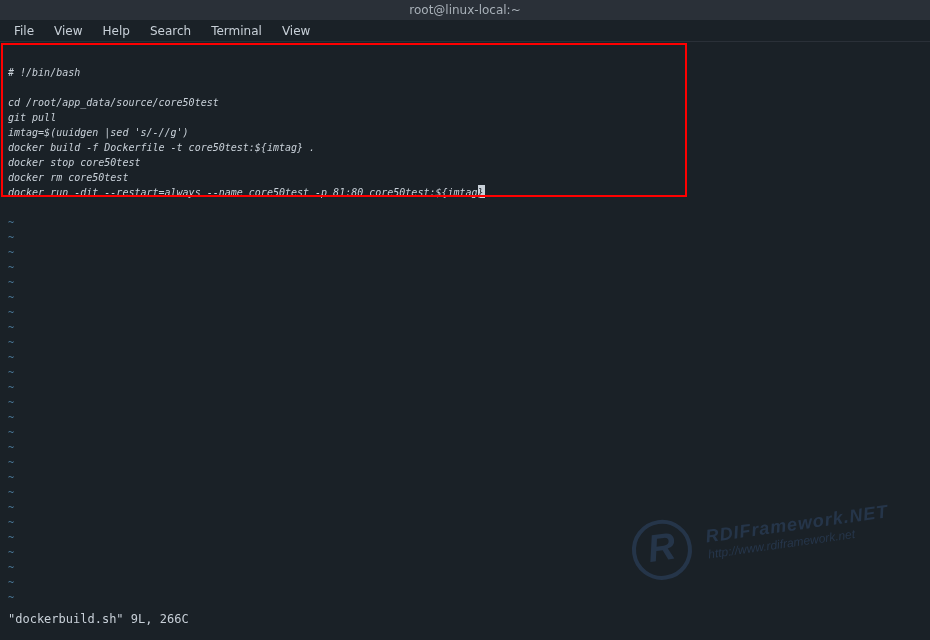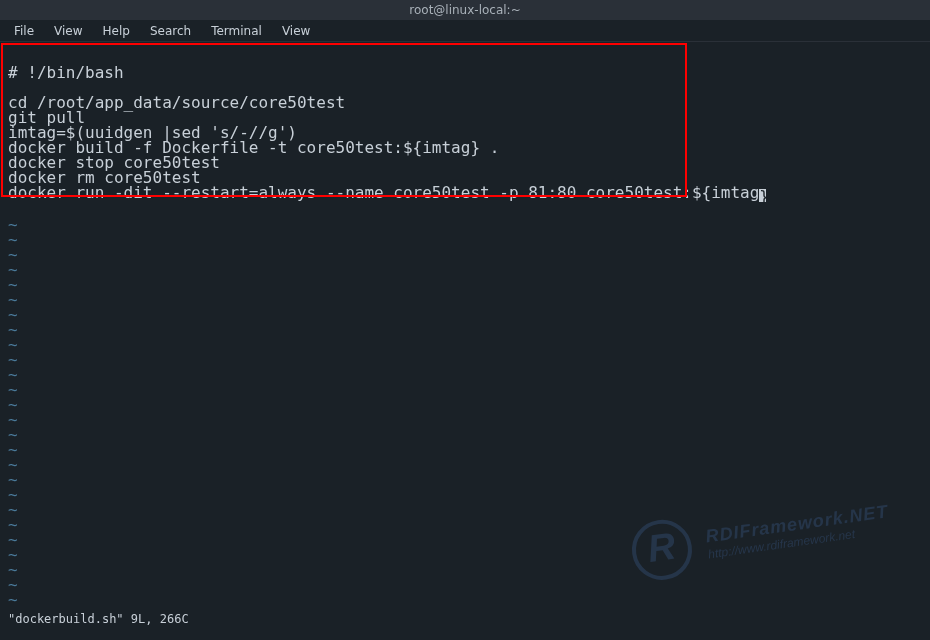--- a/index.html
+++ b/index.html
@@ -54,21 +54,22 @@
       width: 686px;
       height: 154px;
       border: 2px solid #ff0000;
       pointer-events: none;
       z-index: 10;
     }
     .content {
       padding: 8px;
       line-height: 15px;
       white-space: pre;
-      font-size: 16px;
+      font-size: 10px;
+      font-style: italic;
     }
     .script-line {
       color: #c8d0d8;
     }
     .cursor-block {
       background: #c8d0d8;
       color: #1a2127;
       display: inline-block;
       width: 7px;
       height: 13px;

